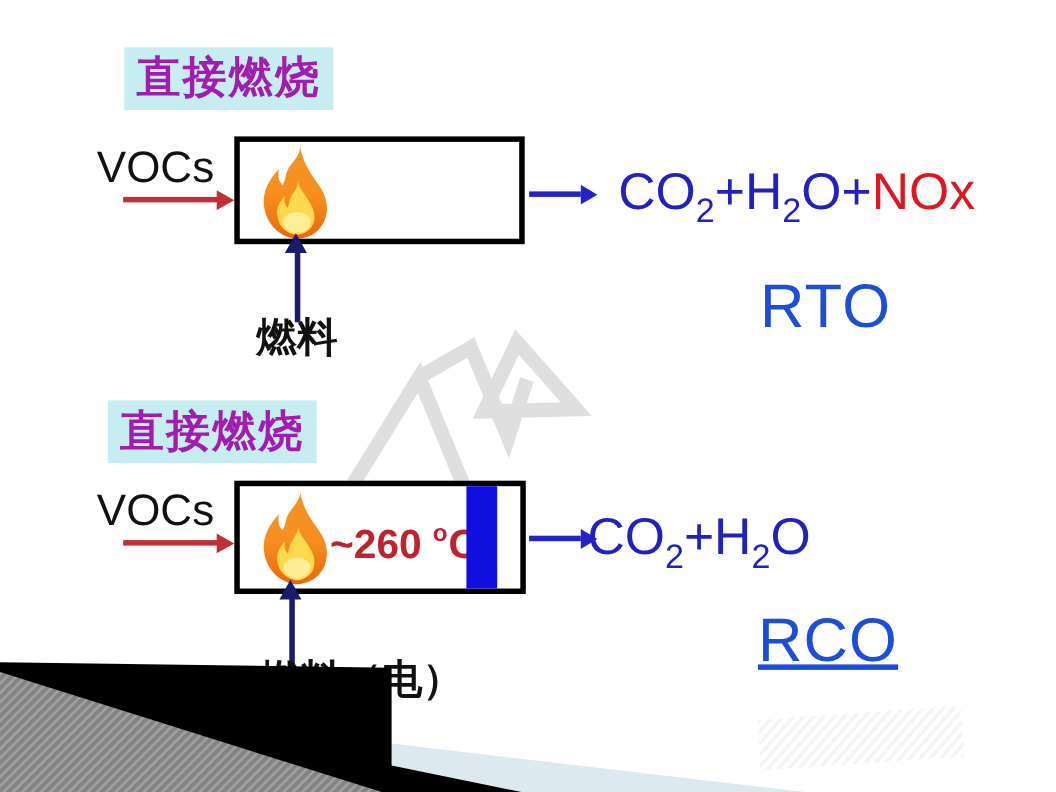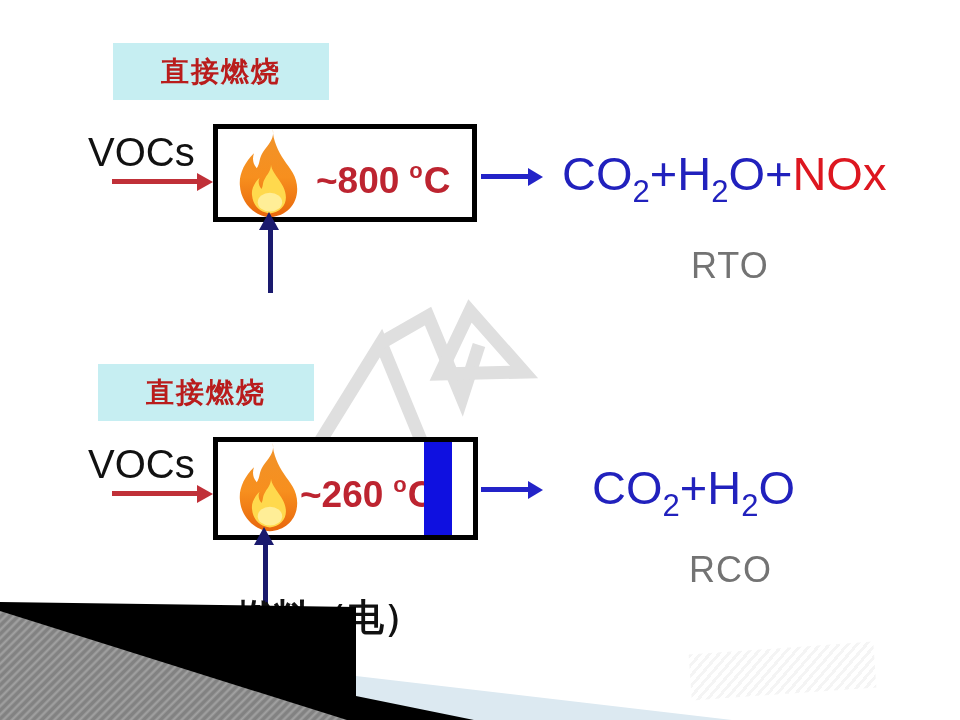--- a/index.html
+++ b/index.html
@@ -3,37 +3,37 @@
 <meta charset="utf-8">
 <style>
   html,body{margin:0;padding:0;background:#fff;}
   #canvas{
     position:relative;width:960px;height:720px;background:#ffffff;
     overflow:hidden;font-family:"Liberation Sans",sans-serif;
   }
   .abs{position:absolute;}
   
   .sec-title{
-    background:#c6eef2;color:#b91c1c;font-weight:700;font-size:28px;
-    width:216px;height:57px;line-height:57px;text-align:center;z-index:2;
+    background:#c6eef2;color:#a21caf;font-weight:700;font-size:40px;
+    width:190px;height:57px;line-height:57px;text-align:center;z-index:2;
     letter-spacing:2px;
   }
   .vocs{font-size:40px;color:#111;z-index:2;}
   
   .reactor{border:5px solid #000;background:#fff;box-sizing:border-box;z-index:2;}
   .catalyst-bar{background:#0f10e0;z-index:2;}
   .cjk-label{font-size:37px;color:#111;font-weight:600;z-index:2;}
   
   .temp{color:#bd2430;font-size:37px;font-weight:600;z-index:2;white-space:nowrap;}
   .temp .deg{font-size:22px;vertical-align:15px;margin-left:10px;margin-right:1px;}
   
   .products{font-size:47px;z-index:2;white-space:nowrap;color:#2121bd;}
   .products .sub{font-size:31px;vertical-align:-12px;}
   .products .red{color:#dd1720;}
-  .abbrev{color:#737373;font-size:36px;z-index:2;letter-spacing:1px;}
+  .abbrev{color:#1d4ed8;font-size:56px;z-index:2;letter-spacing:1px;}
   
   .h-shaft{height:5px;z-index:2;}
   .h-head{width:0;height:0;border-top:9px solid transparent;border-bottom:9px solid transparent;z-index:2;}
   .red-fill{background:#c03038;}
   .red-head{border-left:16px solid #c03038;}
   .blue-fill{background:#2323c8;}
   .blue-head{border-left:15px solid #2323c8;}
   .v-shaft{width:5px;background:#1a1a6e;z-index:2;}
   .v-head{width:0;height:0;border-left:10px solid transparent;border-right:10px solid transparent;
           border-bottom:18px solid #1a1a6e;z-index:2;}
@@ -77,36 +77,34 @@
         <stop offset="0" stop-color="#f0932a"></stop>
         <stop offset="0.55" stop-color="#f78f1e"></stop>
         <stop offset="1" stop-color="#e8660c"></stop>
       </linearGradient>
     </defs>
     <path d="M44 2 C46 12 40 18 34 26 C29 33 31 38 27 44 C23 39 22 34 24 28 C14 38 8 50 9 62 C10 80 24 95 41 96 C58 95 70 83 70 66 C70 52 62 44 56 35 C50 26 44 14 44 2 Z" fill="url(#flameGrad)"></path>
     <path d="M42 38 C43 46 38 50 35 56 C33 60 34 62 32 66 C29 62 28 58 30 54 C24 60 21 66 22 73 C23 84 31 91 41 92 C51 91 58 84 58 75 C58 66 53 60 49 54 C45 48 42 44 42 38 Z" fill="#ffd94d"></path>
     <ellipse cx="41" cy="80" rx="13" ry="10" fill="#ffefa0" opacity="0.9"></ellipse>
   </svg>
 
-  <div class="abs temp" style="left:316px;top:158px;">
-    <span>~800</span><span class="deg">o</span><span>C</span>
-  </div>
 
   <div class="abs h-shaft blue-fill" style="left:481px;top:174px;width:47px;"></div>
   <div class="abs h-head blue-head" style="left:528px;top:168px;"></div>
 
   <div class="abs products" style="left:562px;top:146px;">
     <span>CO</span><span class="sub">2</span><span>+H</span><span class="sub">2</span><span>O</span><span>+</span><span class="red">NOx</span>
   </div>
 
   <div class="abs abbrev" style="left:691px;top:245px;">RTO</div>
 
   <div class="abs v-head" style="left:259px;top:212px;"></div>
   <div class="abs v-shaft" style="left:268px;top:229px;height:64px;"></div>
 
+  <div class="abs cjk-label" style="left:233px;top:282px;">燃料</div>
 
   <div class="abs sec-title" style="left:98px;top:364px;">直接燃烧</div>
 
 
   <div class="abs vocs" style="left:88px;top:442px;">VOCs</div>
 
   <div class="abs h-shaft red-fill" style="left:112px;top:491px;width:86px;"></div>
   <div class="abs h-head red-head" style="left:197px;top:485px;"></div>
 
   <div class="abs reactor" style="left:213px;top:437px;width:265px;height:103px;"></div>
@@ -119,25 +117,25 @@
 
   <div class="abs temp" style="left:300px;top:472px;">
     <span>~260</span><span class="deg">o</span><span>C</span>
   </div>
 
   <div class="abs catalyst-bar" style="left:424px;top:442px;width:28px;height:93px;"></div>
 
   <div class="abs h-shaft blue-fill" style="left:481px;top:487px;width:47px;"></div>
   <div class="abs h-head blue-head" style="left:528px;top:481px;"></div>
 
-  <div class="abs products" style="left:592px;top:460px;">
+  <div class="abs products" style="left:534px;top:460px;">
     <span>CO</span><span class="sub">2</span><span>+H</span><span class="sub">2</span><span>O</span>
   </div>
 
-  <div class="abs abbrev" style="left:689px;top:549px;">RCO</div>
+  <div class="abs abbrev" style="left:689px;top:549px;text-decoration:underline;">RCO</div>
 
   <div class="abs v-head" style="left:254px;top:527px;"></div>
   <div class="abs v-shaft" style="left:263px;top:544px;height:62px;"></div>
 
   <div id="fuel2-label" class="abs cjk-label" style="left:236px;top:593px;">燃料（电）</div>
 
   <svg id="bottom-shapes" class="abs" width="960" height="720" viewBox="0 0 960 720">
     <defs>
       <pattern id="hatchPat" patternUnits="userSpaceOnUse" width="6" height="6" patternTransform="rotate(45)">
         <rect width="6" height="6" fill="#828282"></rect>

